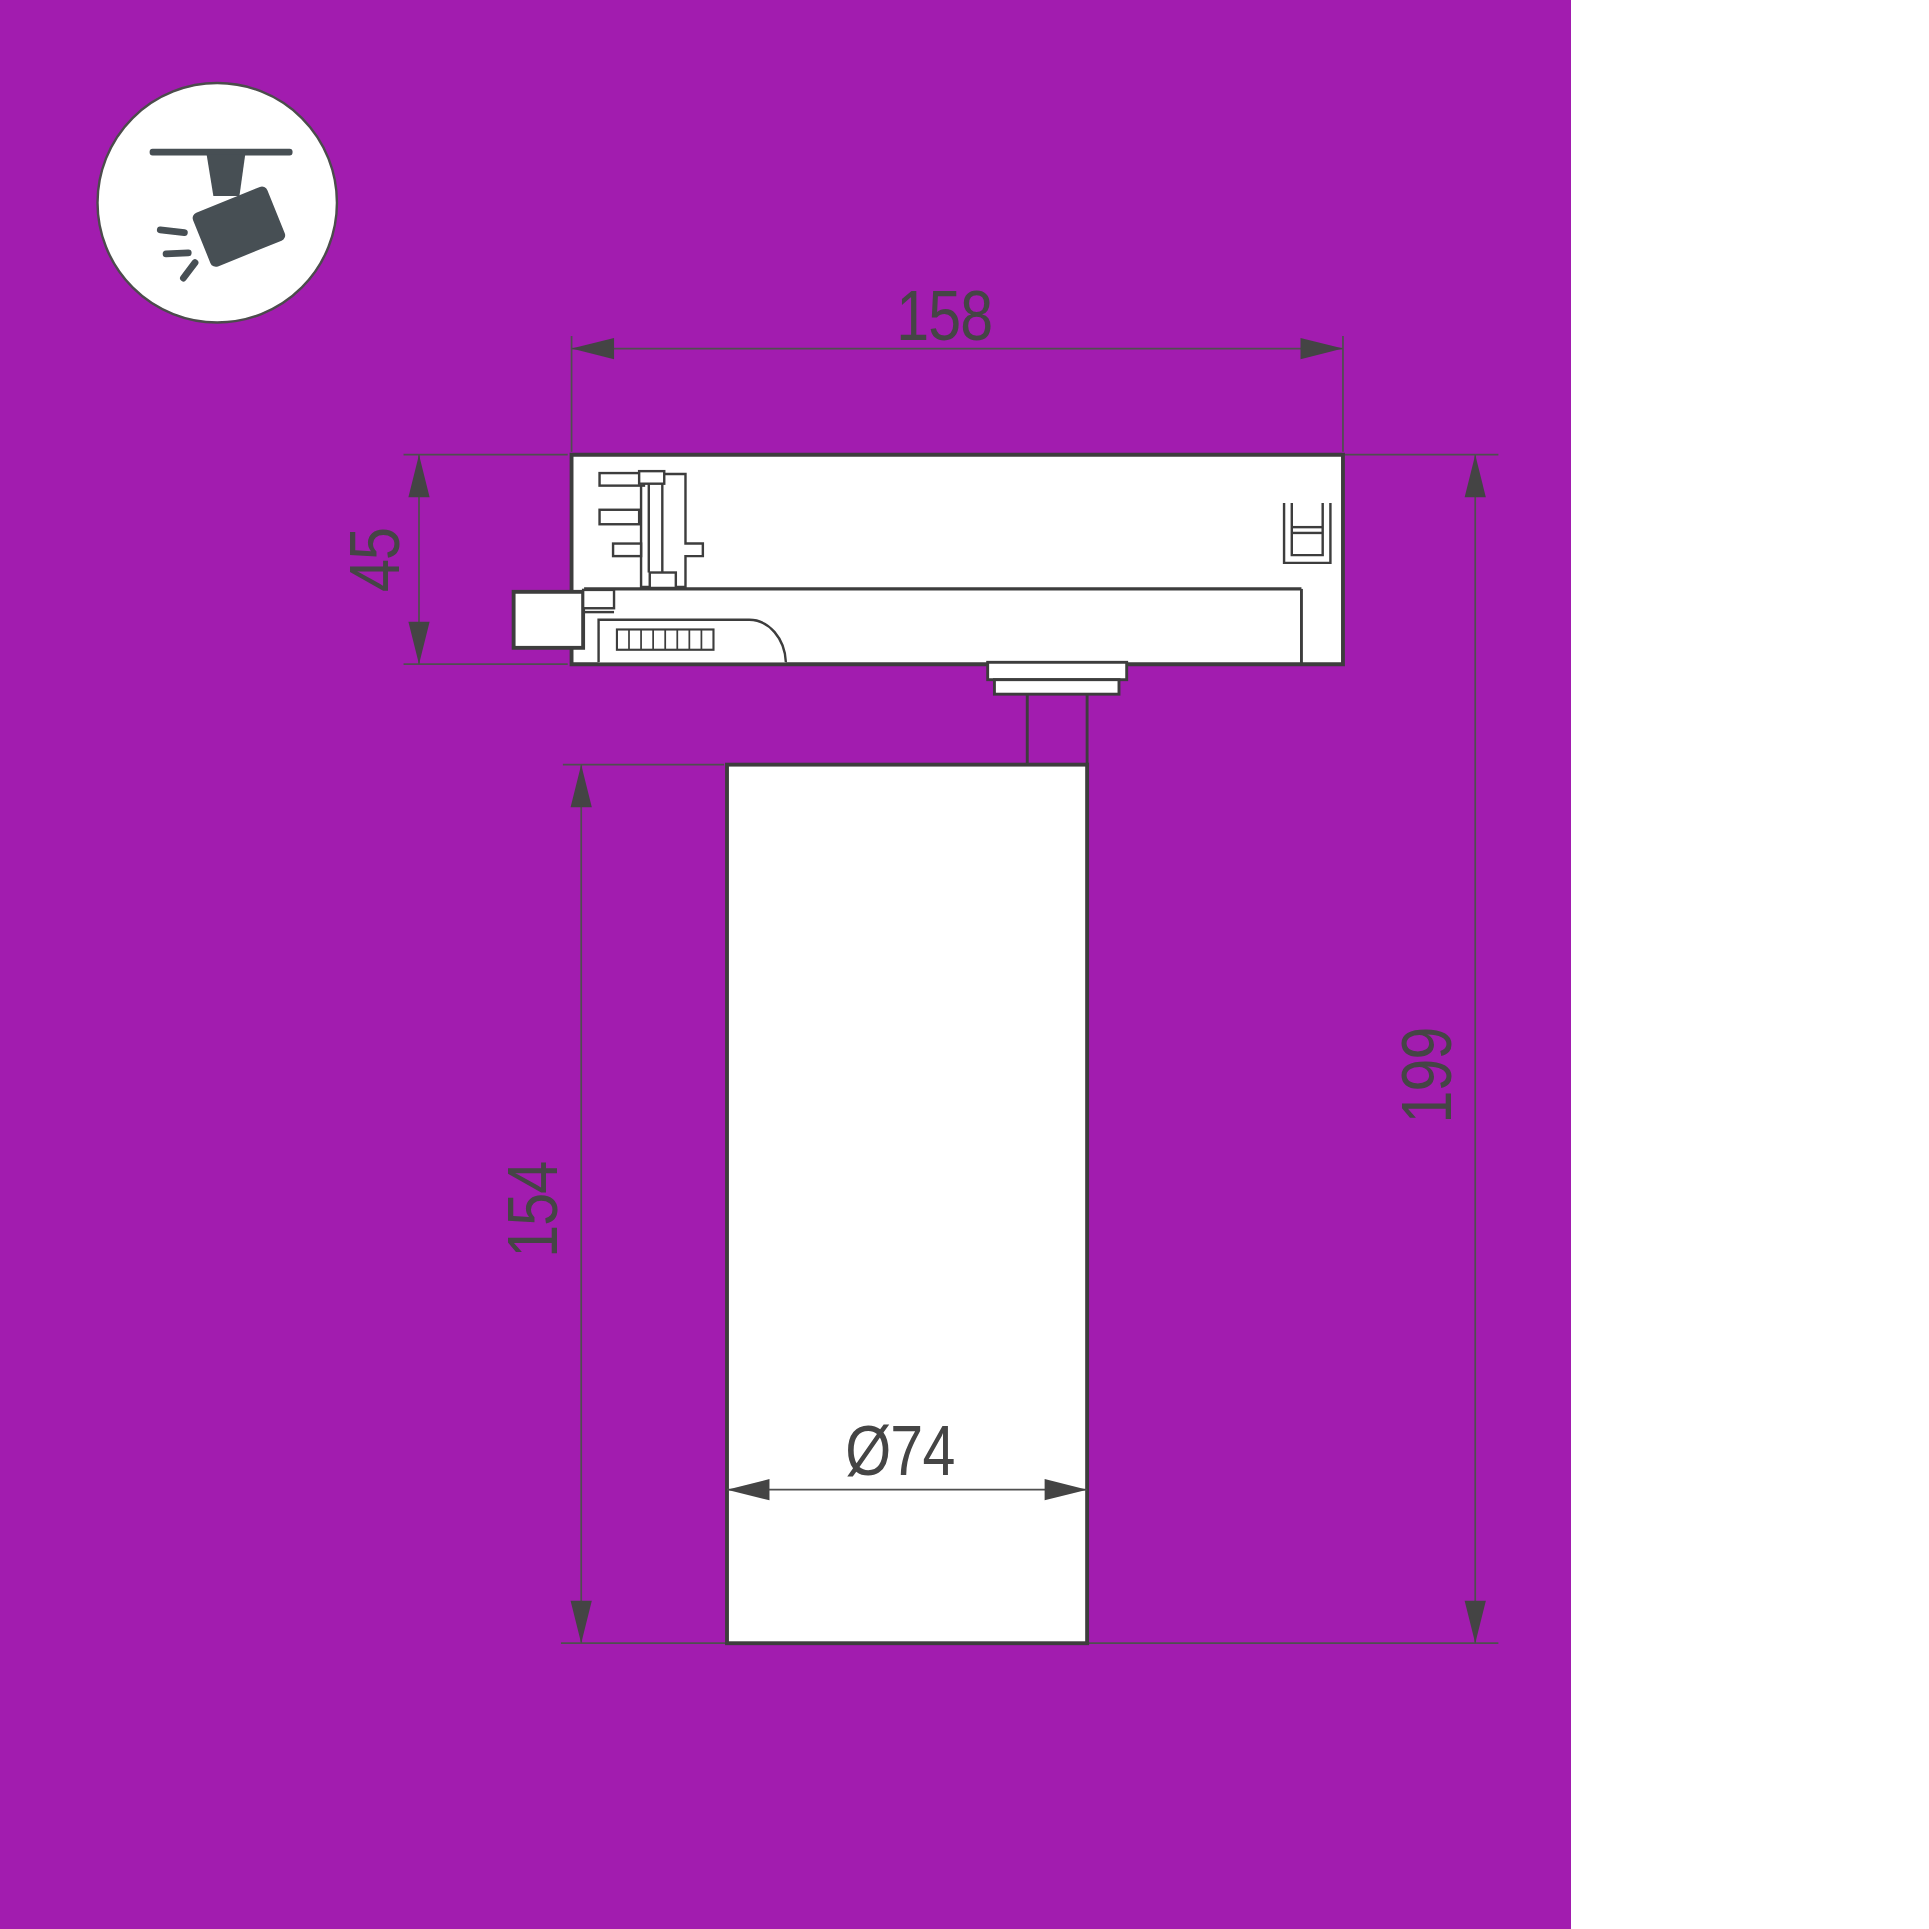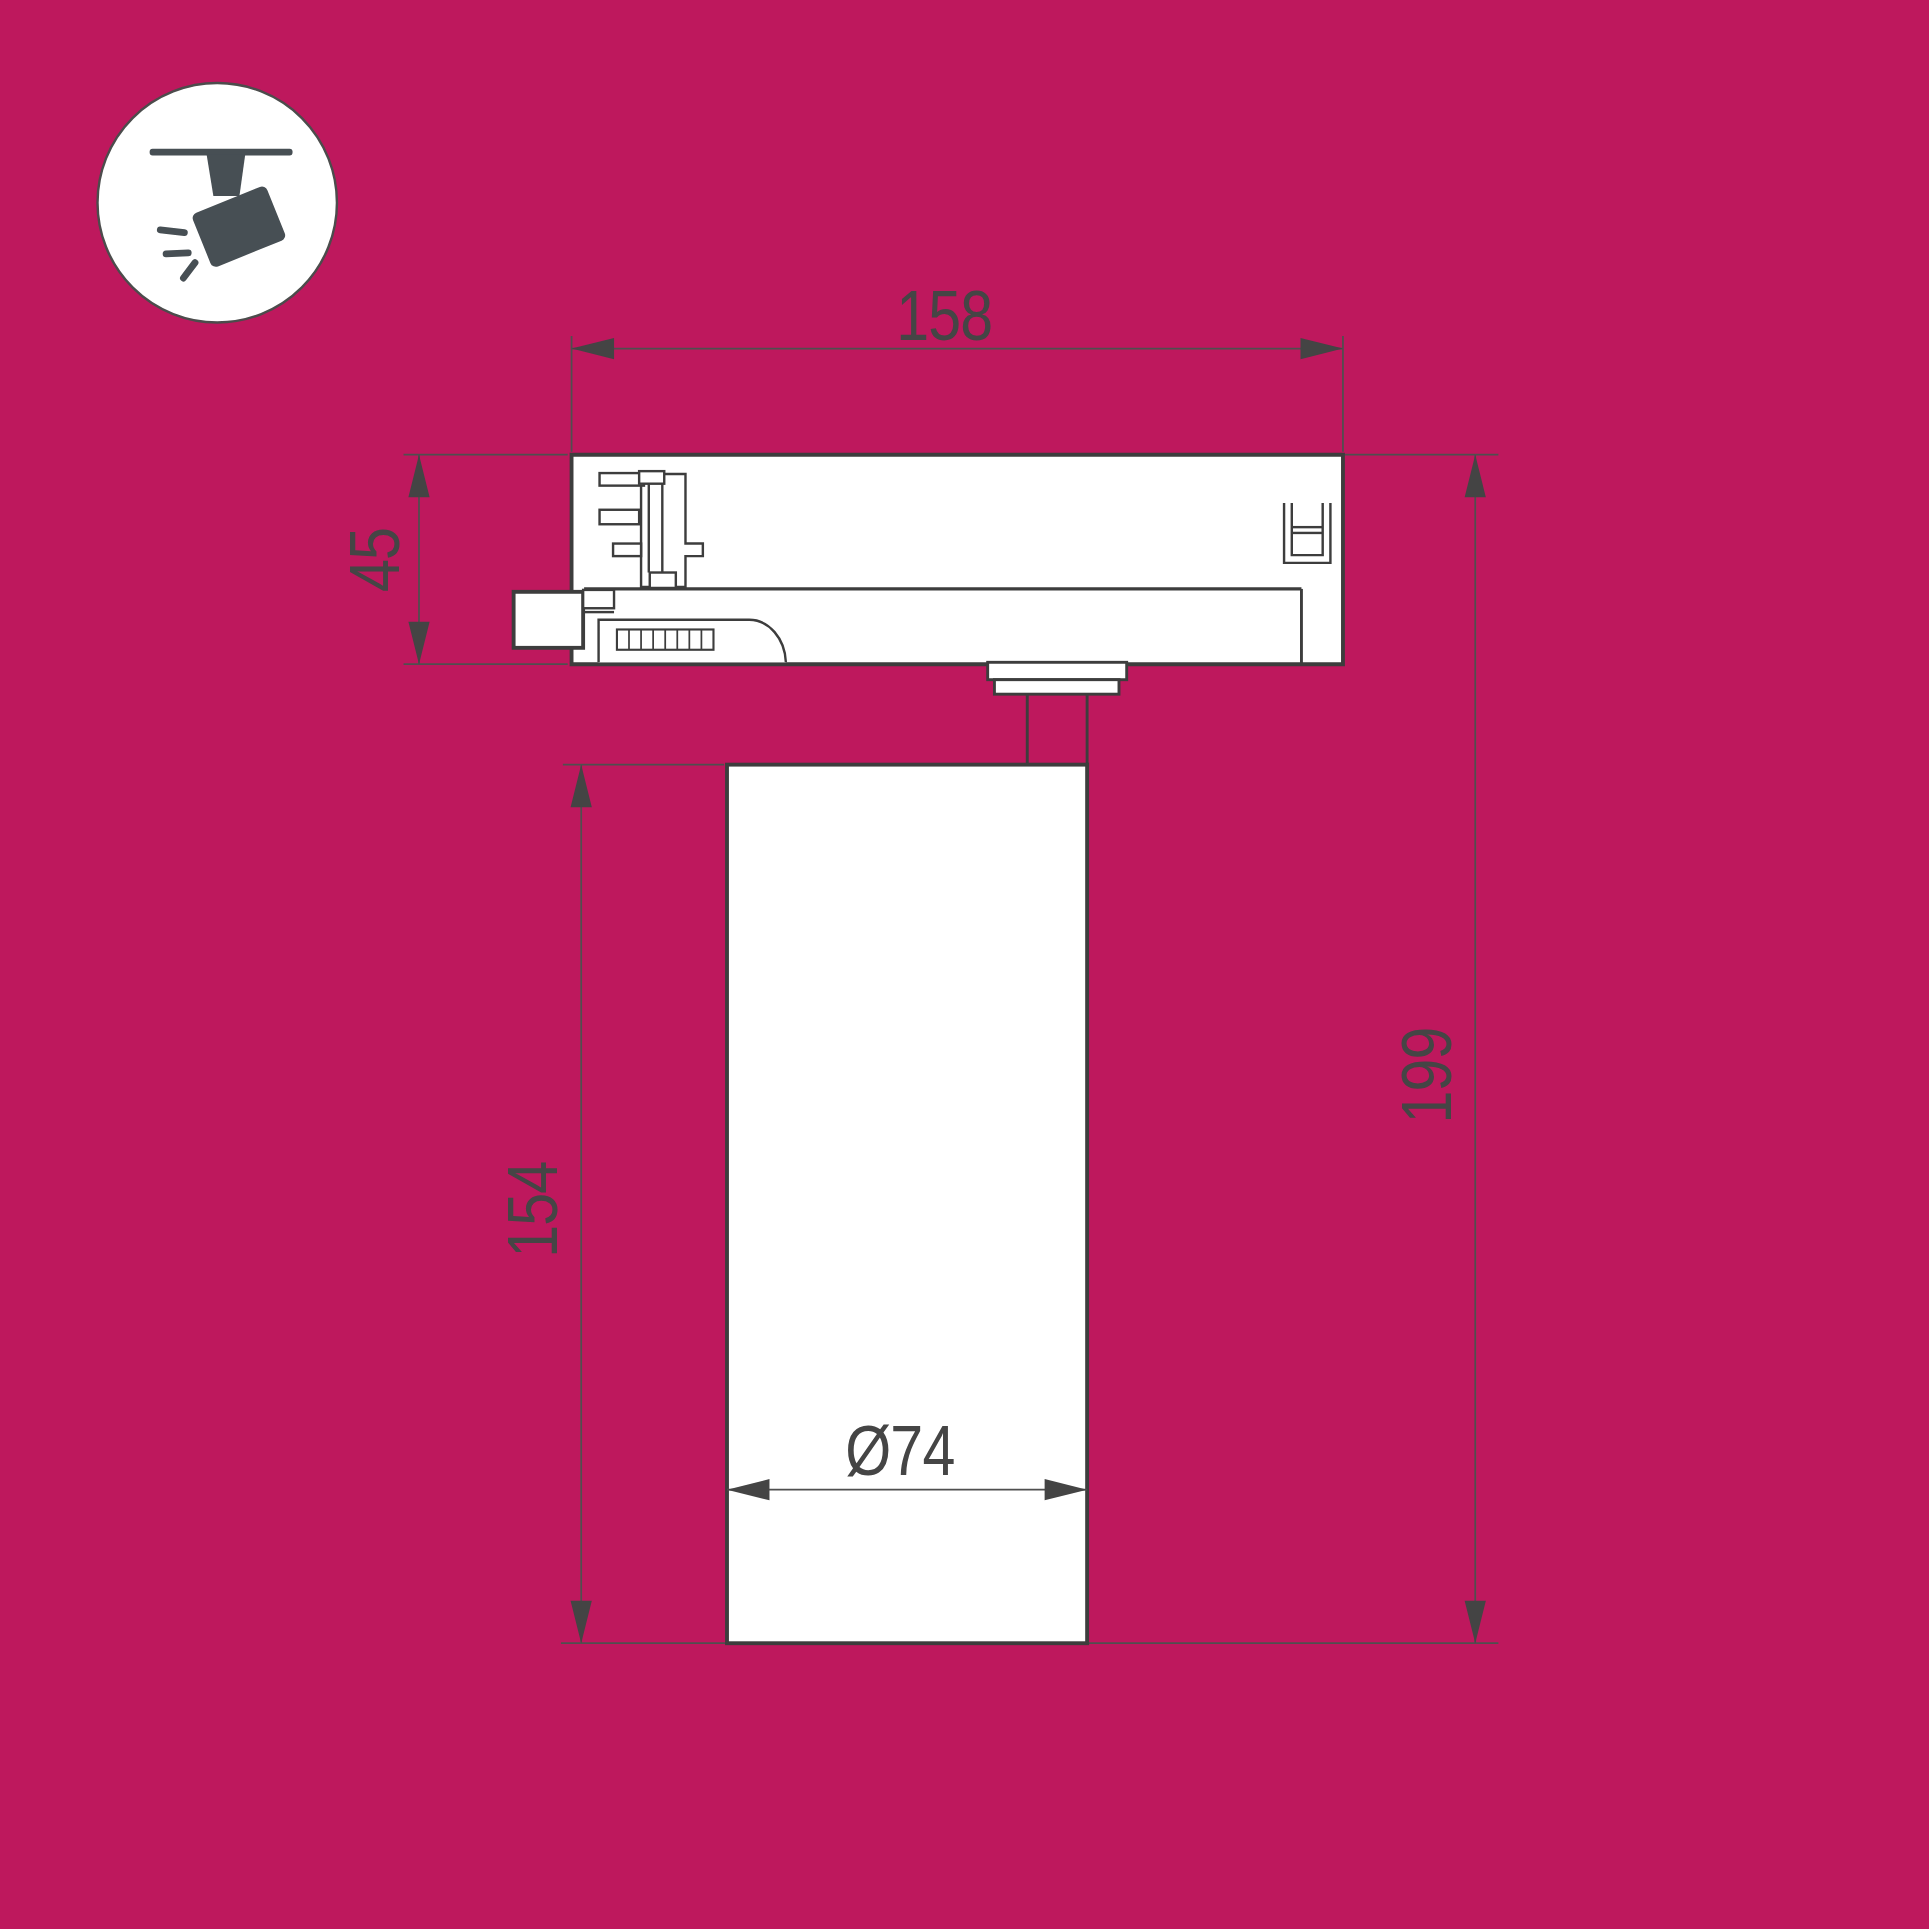--- a/index.html
+++ b/index.html
@@ -2,23 +2,23 @@
 <html><head>
 <meta charset="utf-8">
 <style>
   html, body {
     margin: 0;
     padding: 0;
     background: #ffffff;
   }
   .canvas {
     position: relative;
-    width: 1929px;
+    width: 1571px;
     height: 1929px;
-    background: #be185d;
+    background: #a21caf;
     font-family: "Liberation Sans", sans-serif;
   }
   svg { display: block; }
   text.dim {
     font-family: "Liberation Sans", sans-serif;
     font-size: 72px;
     fill: #454545;
     letter-spacing: -1px;
   }
 </style>

